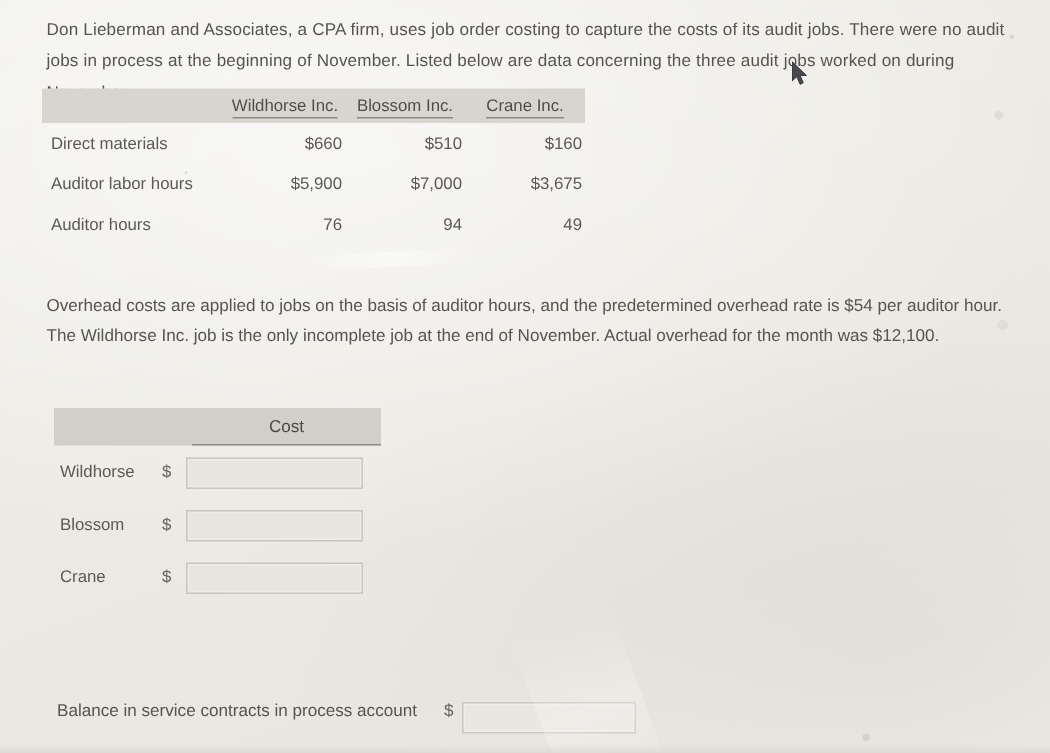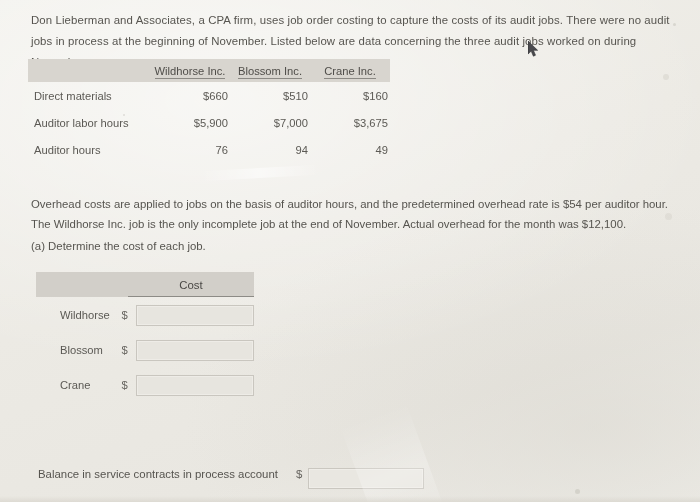--- a/index.html
+++ b/index.html
@@ -129,21 +129,20 @@
     border-bottom: 1px solid #8d8b86;
     height: 25px;
     line-height: 27px;
     box-sizing: border-box;
   }
   .ct-row {
     display: flex;
     align-items: center;
     height: 34px;
     margin-top: 1px;
-    margin-left: 20px;
   }
   .ct-row .ct-label {
     width: 72px;
     padding-left: 4px;
     font-size: 11.2px;
     box-sizing: border-box;
     color: #5b5954;
   }
   .ct-row .ct-dollar {
     width: 16px;
@@ -273,21 +272,20 @@
       <div class="dt-label">Auditor hours</div>
       <div class="dt-cell">76</div>
       <div class="dt-cell">94</div>
       <div class="dt-cell">49</div>
     </div>
 
   </div>
 
   <div class="mid-para">Overhead costs are applied to jobs on the basis of auditor hours, and the predetermined overhead rate is $54 per auditor hour. The Wildhorse Inc. job is the only incomplete job at the end of November. Actual overhead for the month was $12,100.</div>
 
-  <div class="part-a">(a) Determine the cost of each job.</div>
 
   <div class="cost-table">
 
     <div class="ct-headrow">
       <div class="ct-head-spacer"></div>
       <div class="ct-head-cost">Cost</div>
     </div>
 
     <div class="ct-row">
       <div class="ct-label">Wildhorse</div>

